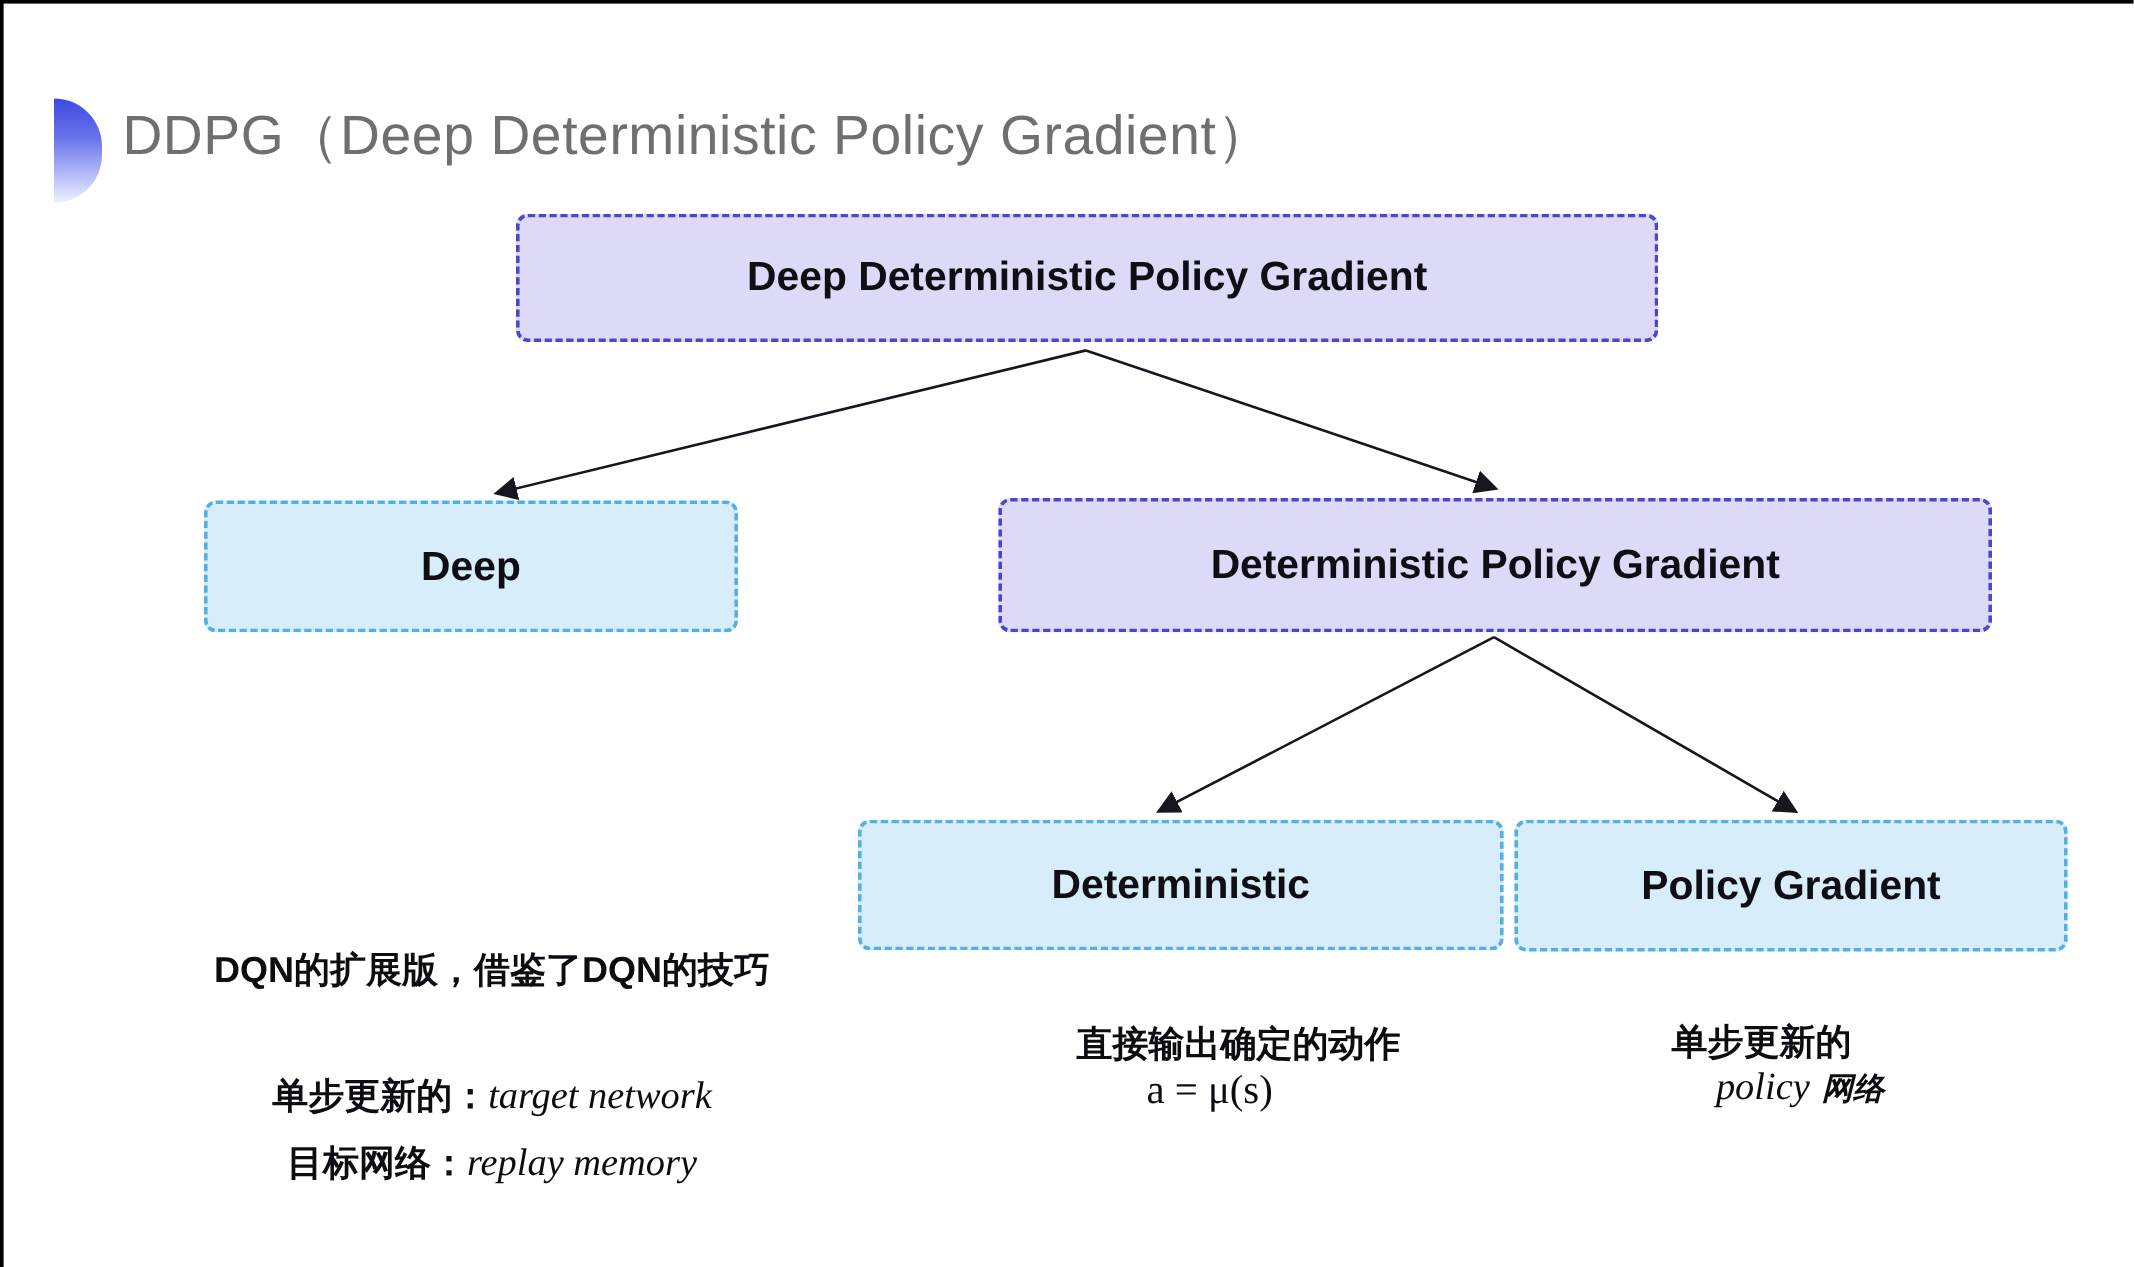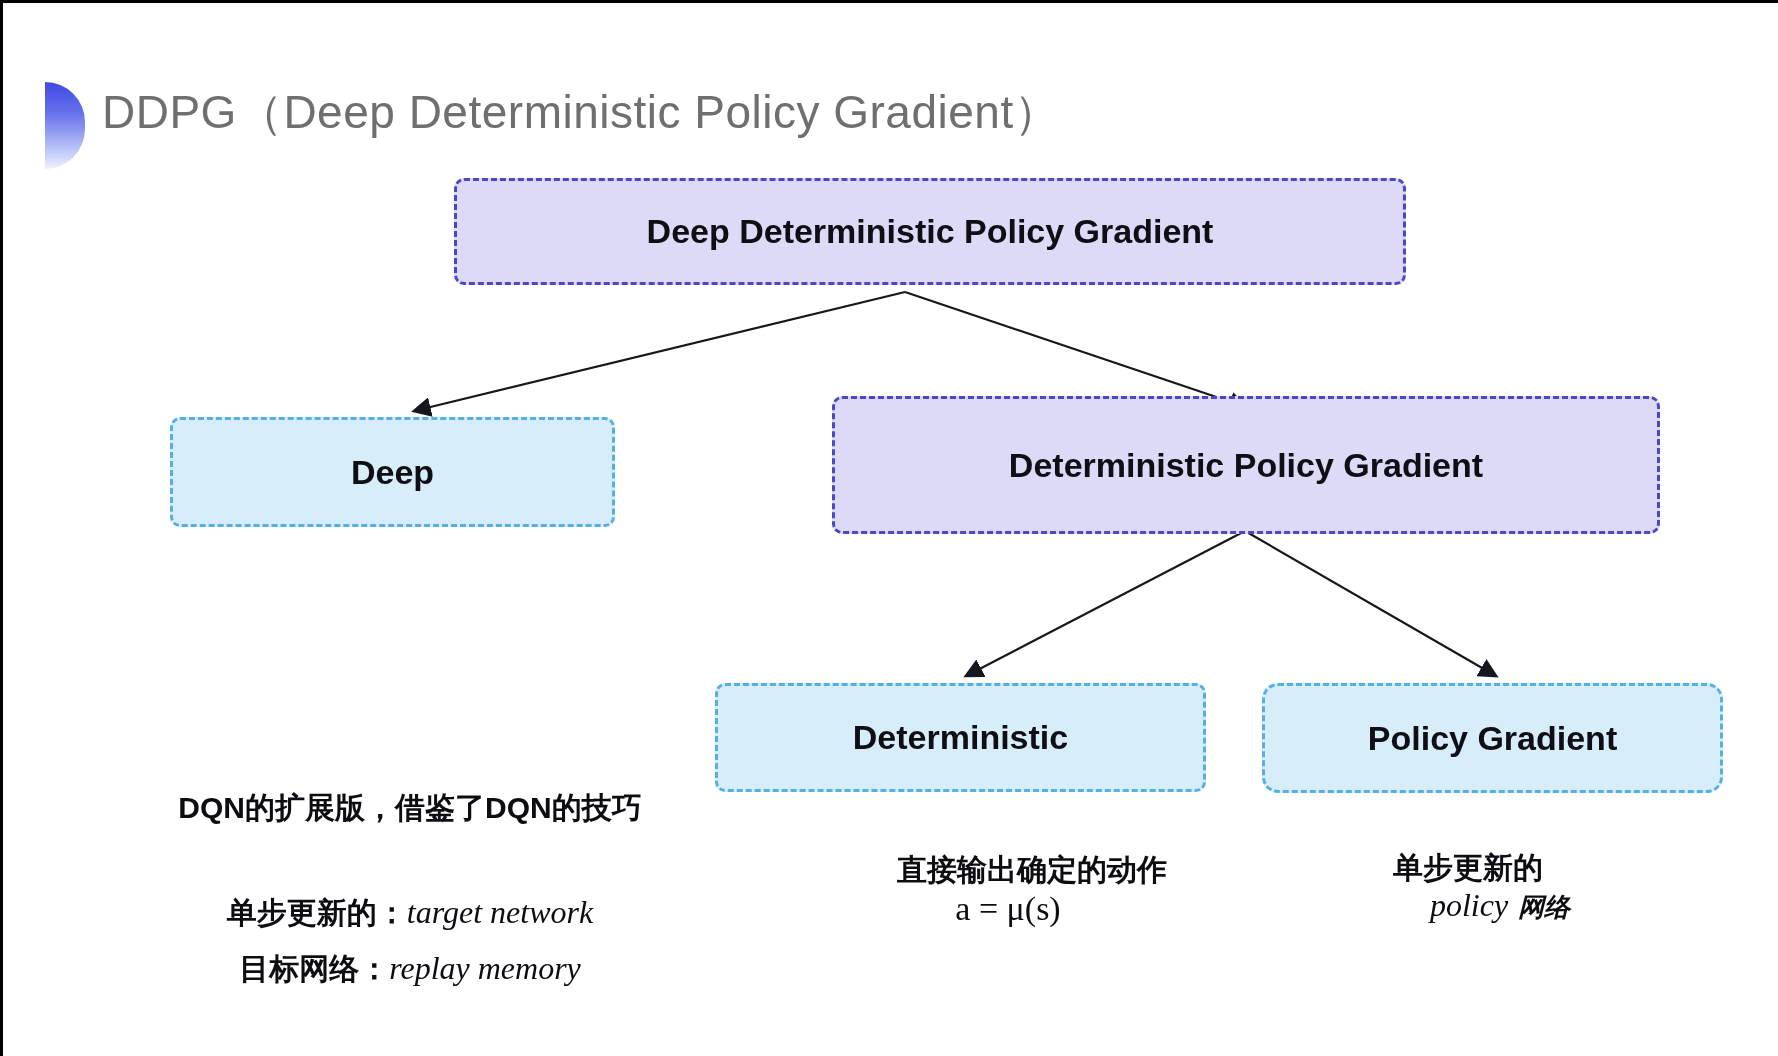--- a/index.html
+++ b/index.html
@@ -23,25 +23,25 @@
   }
 
   .node{
     position:absolute;display:flex;align-items:center;justify-content:center;
     font-size:34px;font-weight:600;color:#0e0e14;border-radius:10px;
     box-sizing:border-box;white-space:nowrap;
   }
   .node-purple{background:var(--purple-fill,#dcdaf6);border:3px dashed var(--purple-border,#4a47c9);}
   .node-blue{background:var(--blue-fill,#d7edf9);border:3px dashed var(--blue-border,#54b0e4);}
 
-  #node-root{left:430px;top:178px;width:952px;height:107px;margin-left:24px;}
+  #node-root{left:430px;top:178px;width:952px;height:107px;}
   #node-deep{left:170px;top:417px;width:445px;height:110px;}
-  #node-dpg{left:832px;top:396px;width:828px;height:138px;}
-  #node-det{left:715px;top:683px;width:491px;height:109px;}
-  #node-pg{left:1262px;top:683px;width:461px;height:110px;border-radius:16px;}
+  #node-dpg{left:832px;top:415px;width:828px;height:112px;}
+  #node-det{left:715px;top:683px;width:538px;height:109px;}
+  #node-pg{left:1262px;top:683px;width:461px;height:110px;}
 
   #arrow-layer{position:absolute;left:0;top:0;pointer-events:none;}
   #arrow-layer line{stroke:var(--arrow,#16161f);stroke-width:2.2;}
 
   .note{position:absolute;text-align:center;white-space:nowrap;}
   .cn{font-weight:600;font-size:30px;}
   .term{
     font-family:"Liberation Serif", serif;font-style:italic;
     font-size:32px;margin-left:0;
   }

